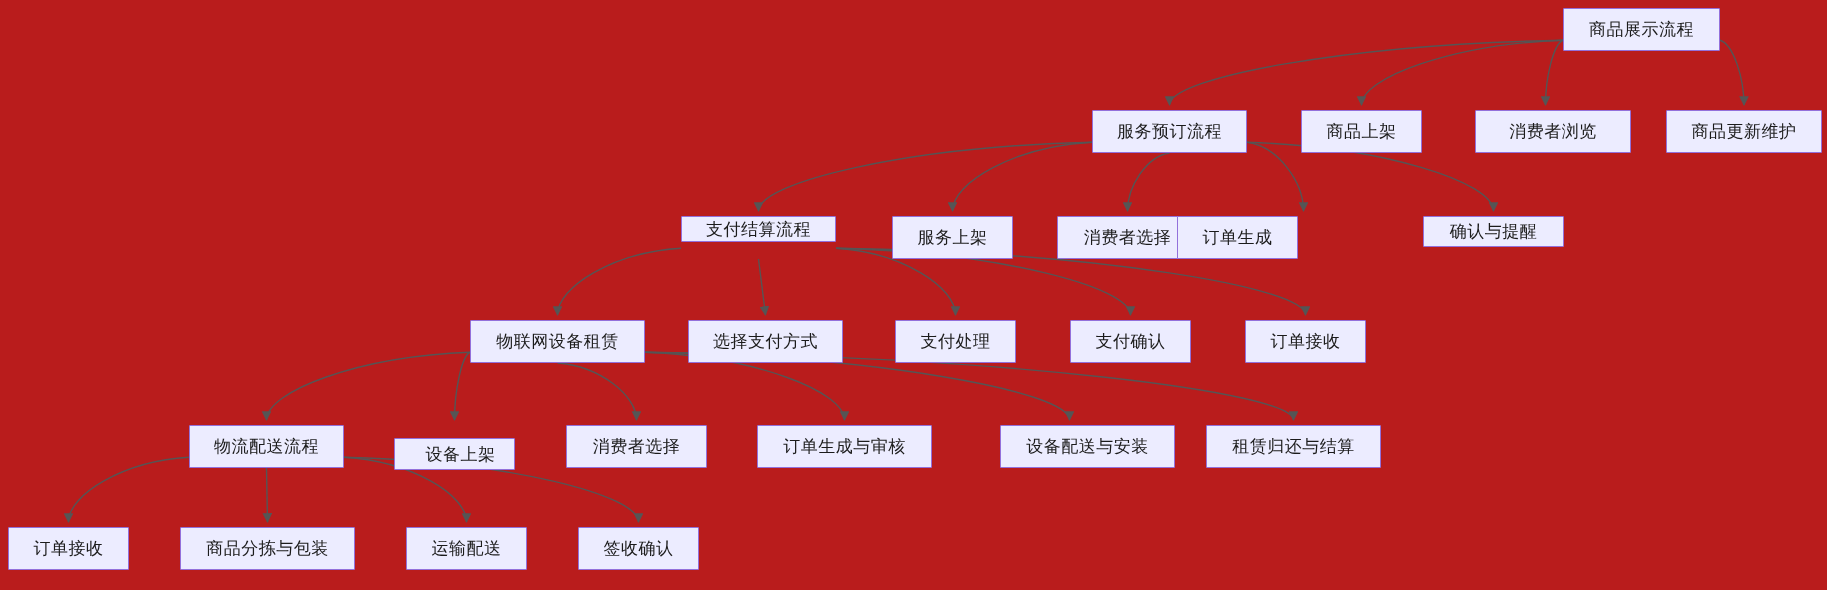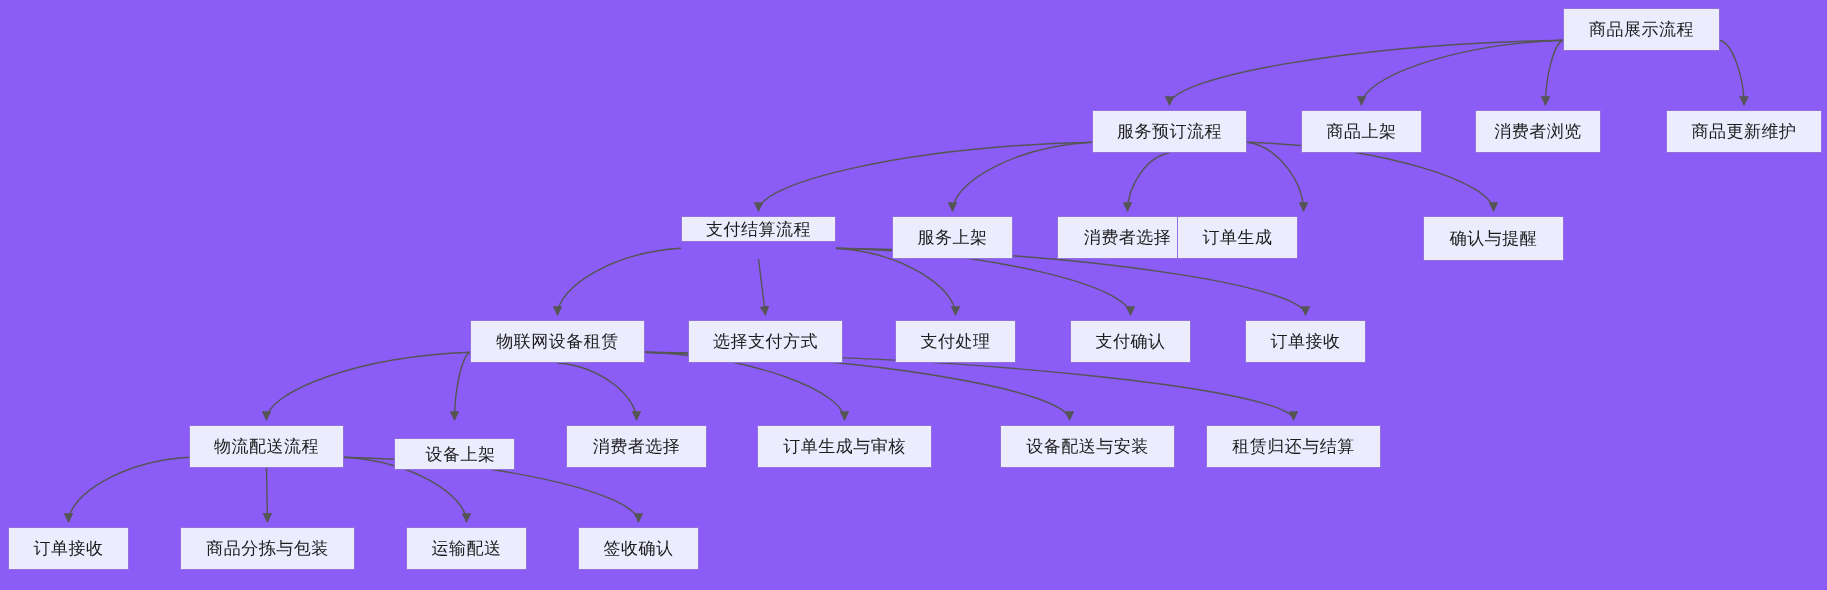--- a/index.html
+++ b/index.html
@@ -1,20 +1,20 @@
 <!DOCTYPE html>
 <html><head>
 <meta charset="utf-8">
 <style>
   html,body{margin:0;padding:0;background:#000;}
   body{
     font-family:"Liberation Sans","DejaVu Sans",sans-serif;
     width:1827px;height:590px;overflow:hidden;position:relative;
   }
-  #canvas{position:relative;width:1827px;height:590px;background:#8b5cf6;}
+  #canvas{position:relative;width:1827px;height:590px;background:#b91c1c;}
   svg#edges{position:absolute;left:0;top:0;width:1827px;height:590px;pointer-events:none;}
   .node{
     position:absolute;
     box-sizing:border-box;
     background:#ececff;
     border:1.4px solid #9370db;
     color:#1b1b1b;
     font-size:17px;
     line-height:1;
     display:flex;align-items:center;justify-content:center;
@@ -64,39 +64,39 @@
   <div id="node-layer">
       <div class="node" style="left: 1563px; top: 8px; width: 157px; height: 43px;">
         <span>商品展示流程</span>
       </div>
       <div class="node" style="left: 1092px; top: 110px; width: 155px; height: 43px;">
         <span>服务预订流程</span>
       </div>
       <div class="node" style="left: 1301px; top: 110px; width: 121px; height: 43px;">
         <span>商品上架</span>
       </div>
-      <div class="node" style="left: 1475px; top: 110px; width: 126px; height: 43px;">
+      <div class="node" style="left: 1475px; top: 110px; width: 156px; height: 43px;">
         <span>消费者浏览</span>
       </div>
       <div class="node" style="left: 1666px; top: 110px; width: 156px; height: 43px;">
         <span>商品更新维护</span>
       </div>
       <div class="node" style="left: 681px; top: 216px; width: 155px; height: 26px;">
         <span>支付结算流程</span>
       </div>
       <div class="node" style="left: 892px; top: 216px; width: 121px; height: 43px;">
         <span>服务上架</span>
       </div>
       <div class="node" style="left: 1057px; top: 216px; width: 141px; height: 43px;">
         <span>消费者选择</span>
       </div>
       <div class="node" style="left: 1177px; top: 216px; width: 121px; height: 43px;">
         <span>订单生成</span>
       </div>
-      <div class="node" style="left: 1423px; top: 216px; width: 141px; height: 45px;">
+      <div class="node" style="left: 1423px; top: 216px; width: 141px; height: 31px;">
         <span>确认与提醒</span>
       </div>
       <div class="node" style="left: 470px; top: 320px; width: 175px; height: 43px;">
         <span>物联网设备租赁</span>
       </div>
       <div class="node" style="left: 688px; top: 320px; width: 155px; height: 43px;">
         <span>选择支付方式</span>
       </div>
       <div class="node" style="left: 895px; top: 320px; width: 121px; height: 43px;">
         <span>支付处理</span>

